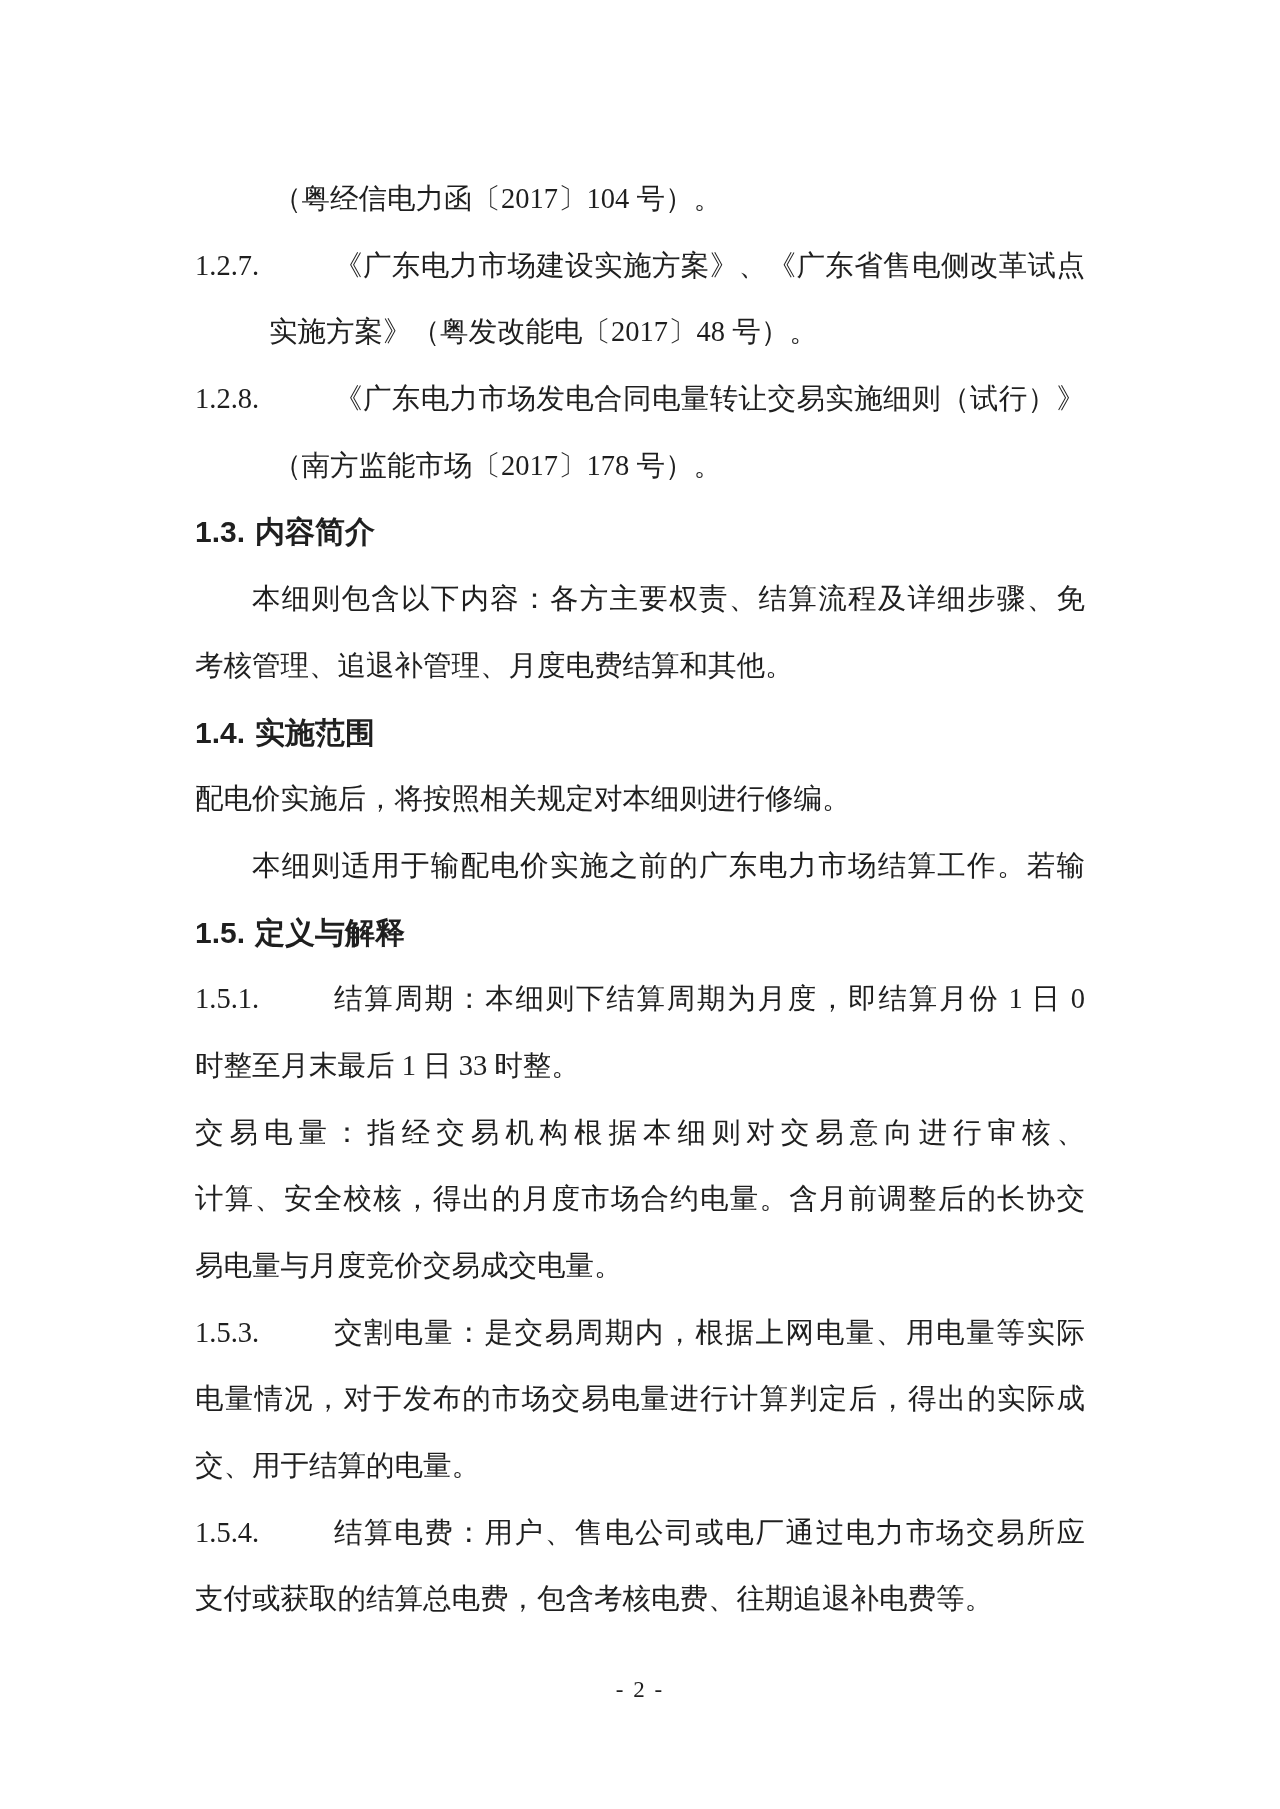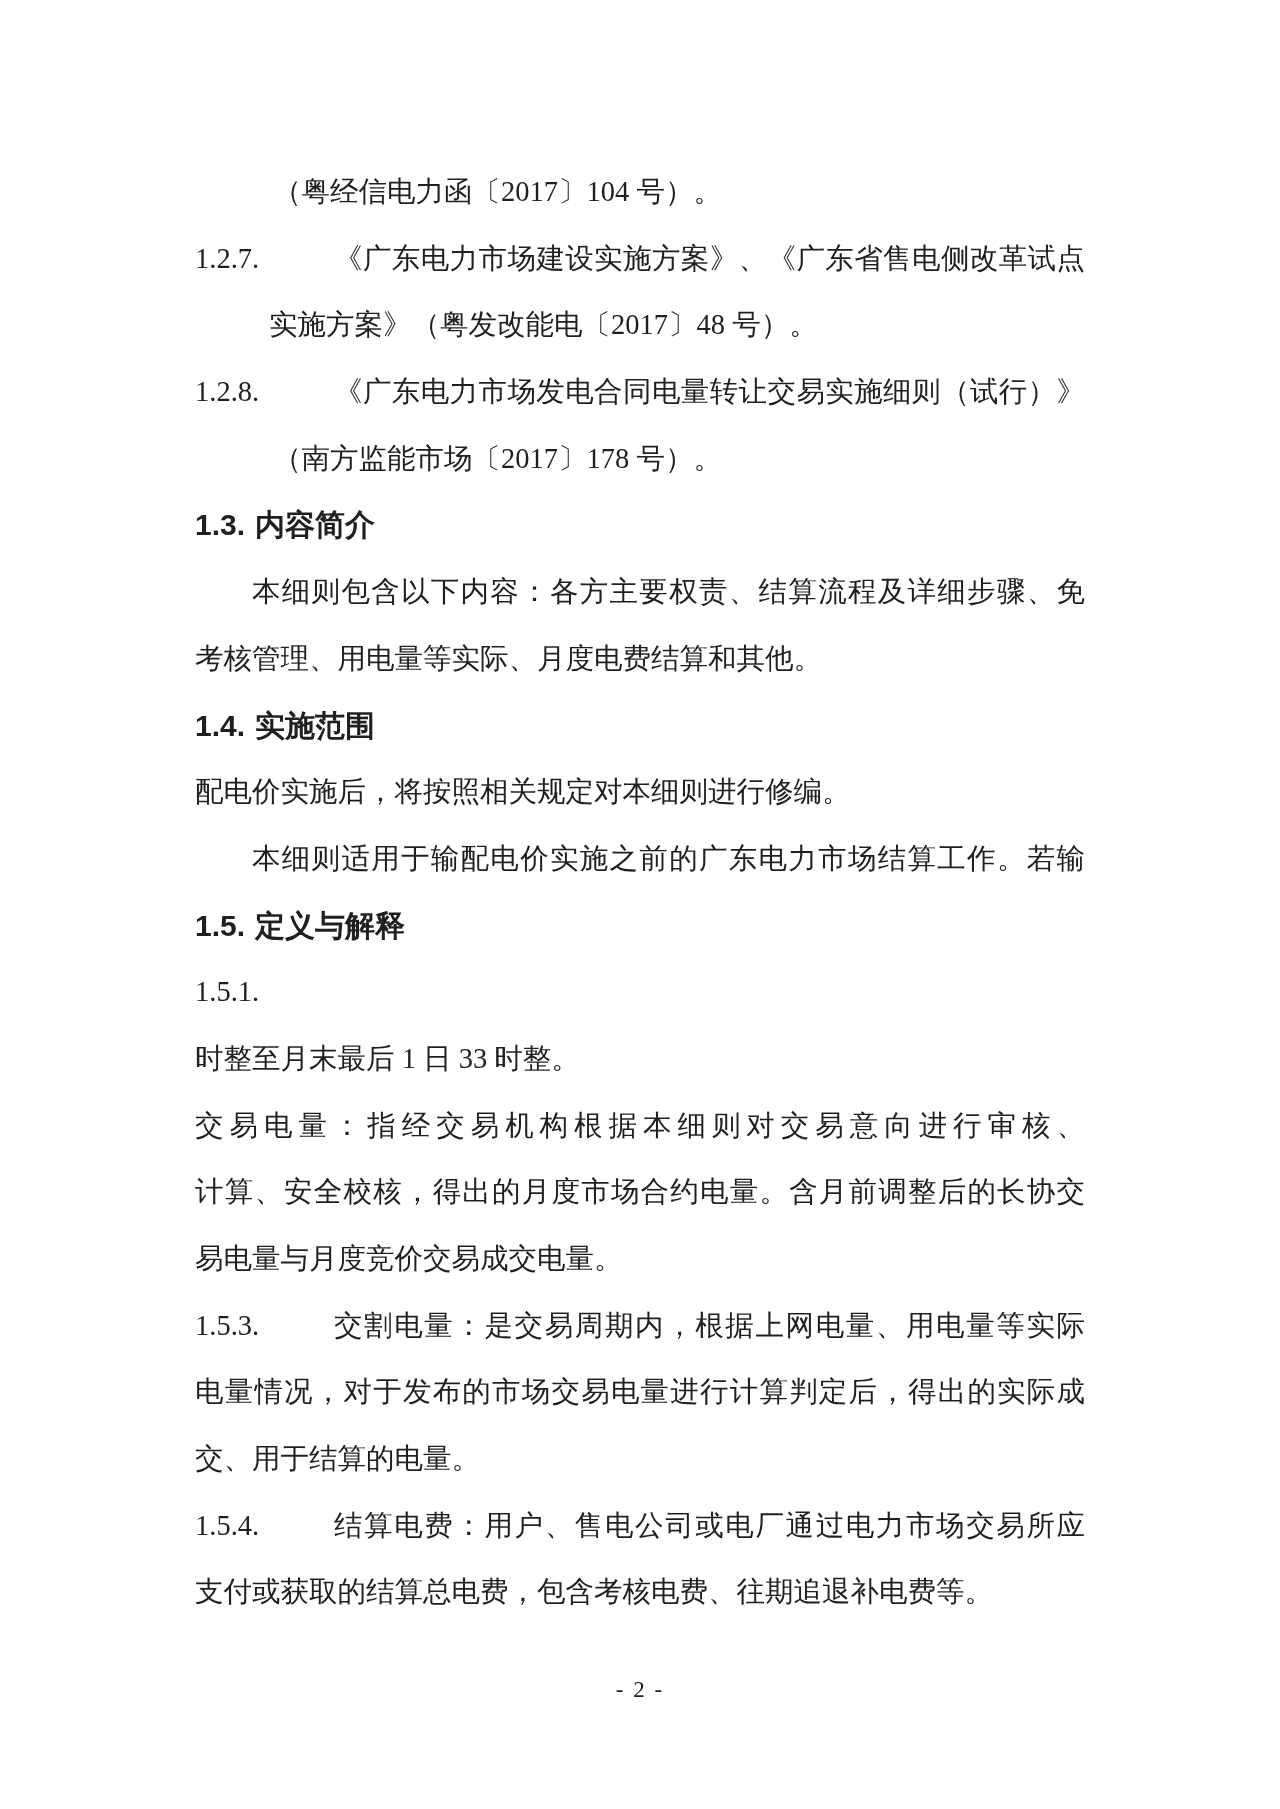--- a/index.html
+++ b/index.html
@@ -9,21 +9,21 @@
     height: 1809px;
     background: #ffffff;
     color: #1f1f1f;
     font-family: "Liberation Serif", serif;
     overflow: hidden;
     margin: 0 auto;
   }
   .doc {
     position: absolute;
     left: 195px;
-    top: 159px;
+    top: 166px;
     width: 890px;
     font-size: 28.5px;
   }
   .line {
     height: 66.7px;
     line-height: 66.7px;
     overflow: hidden;
   }
   
   .num-line { display: flex; }
@@ -81,37 +81,38 @@
       <div class="txt fill">《广东电力市场发电合同电量转让交易实施细则（试行）》</div>
     </div>
     <div class="line hang">（南方监能市场〔2017〕178 号）。</div>
 
     <div class="line heading">
       <span>1.3.</span>
       <span>内容简介</span>
     </div>
 
     <div class="line pindent fill">本细则包含以下内容：各方主要权责、结算流程及详细步骤、免</div>
-    <div class="line">考核管理、用电量等实际、月度电费结算和其他。</div>
+    <div class="line">考核管理、追退补管理、月度电费结算和其他。</div>
 
     <div class="line heading">
       <span>1.4.</span>
       <span>实施范围</span>
     </div>
 
     <div class="line">配电价实施后，将按照相关规定对本细则进行修编。</div>
     <div class="line pindent fill">本细则适用于输配电价实施之前的广东电力市场结算工作。若输</div>
 
     <div class="line heading">
       <span>1.5.</span>
       <span>定义与解释</span>
     </div>
 
     <div class="line num-line">
       <span class="num">1.5.1.</span>
+      <div class="txt fill">结算周期：本细则下结算周期为月度，即结算月份 1 日 0</div>
     </div>
     <div class="line">时整至月末最后 1 日 33 时整。</div>
 
     <div class="line num-line">
       <div class="txt fill">交易电量：指经交易机构根据本细则对交易意向进行审核、</div>
     </div>
     <div class="line fill">计算、安全校核，得出的月度市场合约电量。含月前调整后的长协交</div>
     <div class="line">易电量与月度竞价交易成交电量。</div>
 
     <div class="line num-line">

